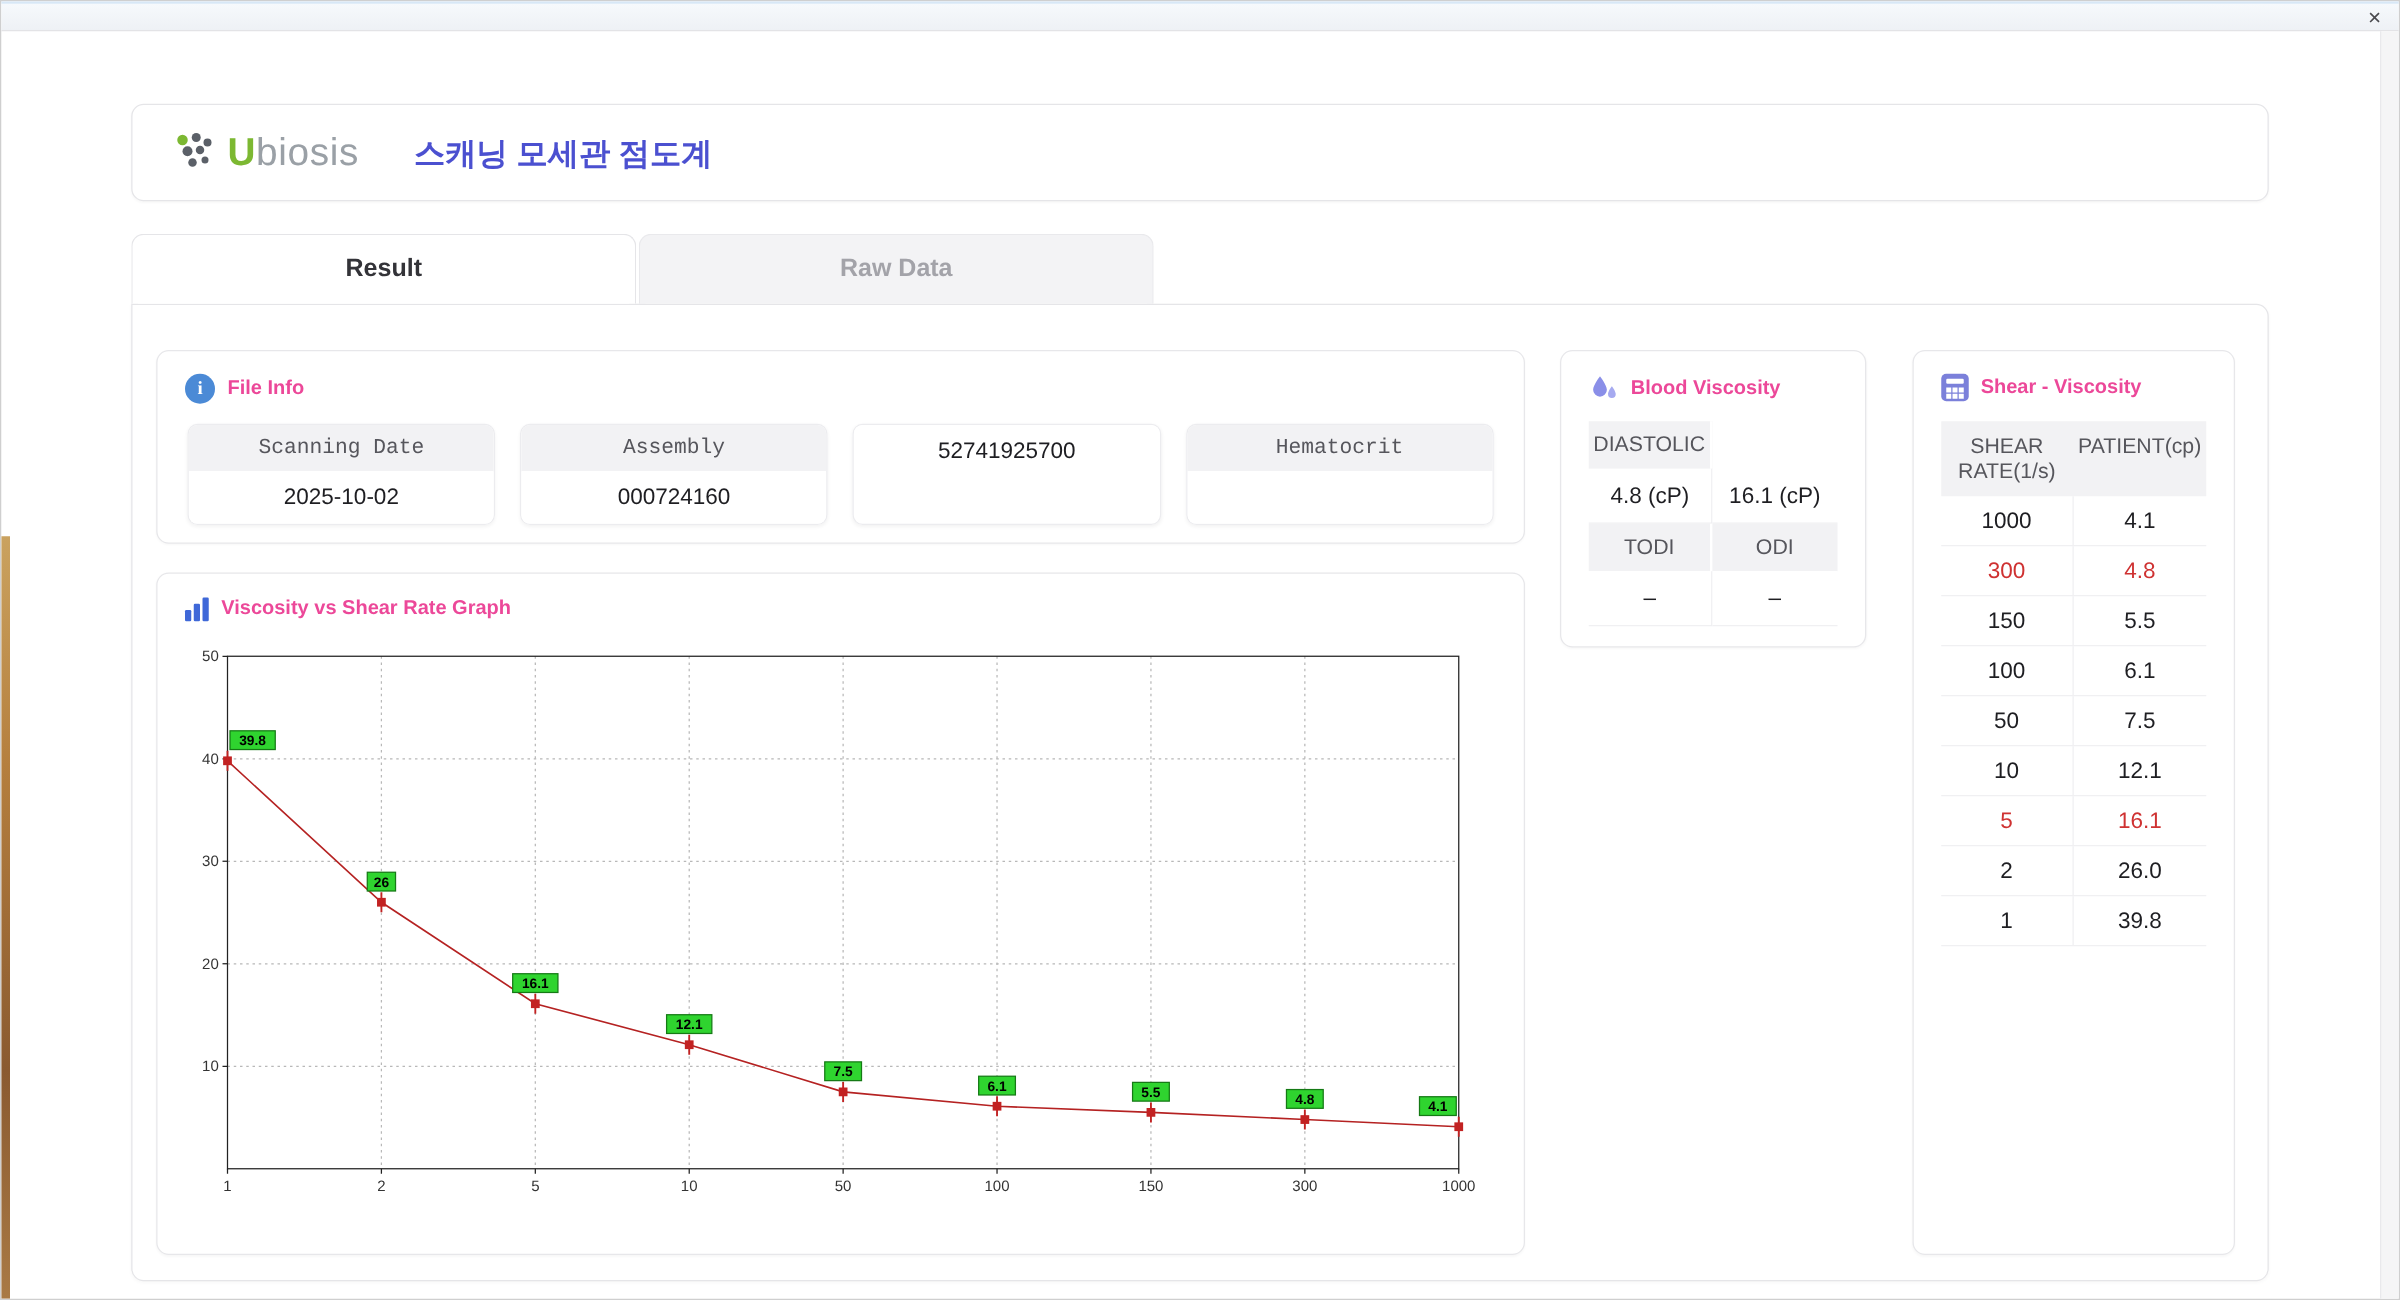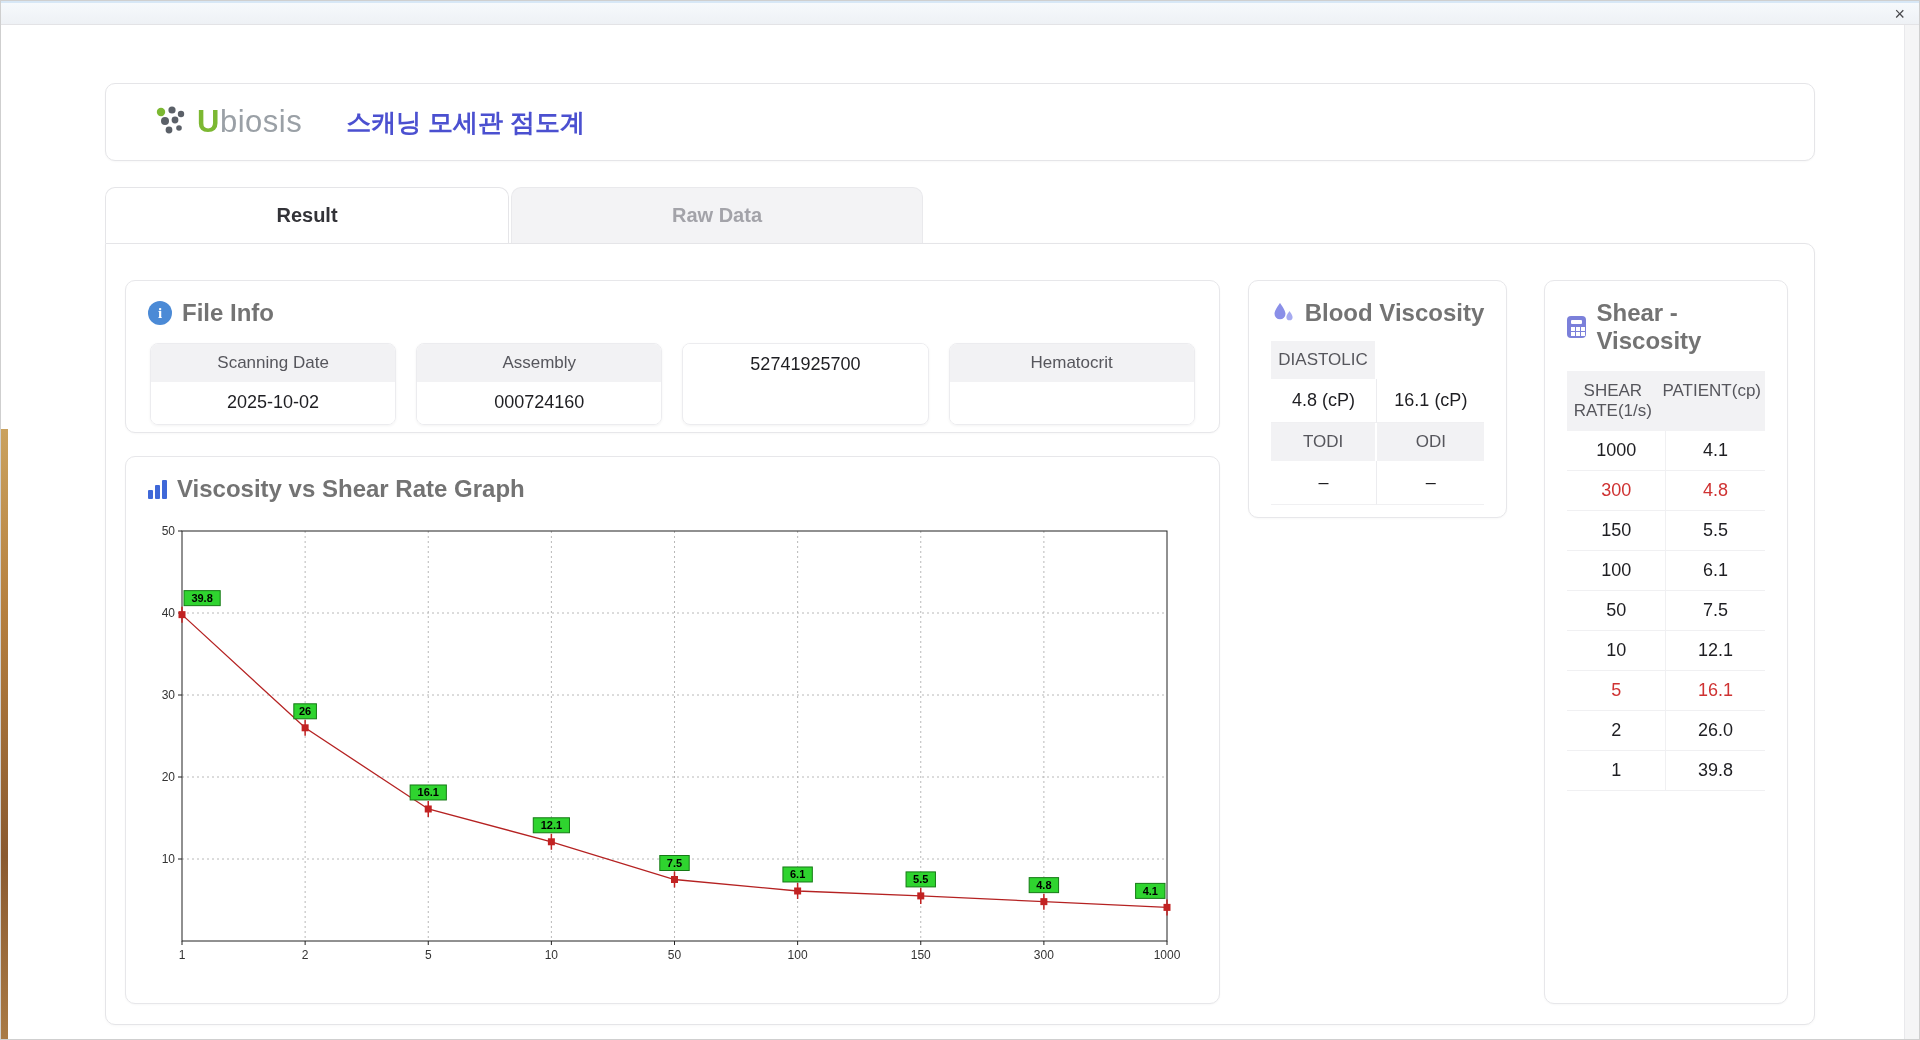--- a/index.html
+++ b/index.html
@@ -21,21 +21,21 @@
     background:linear-gradient(#caa25f,#b57f3e 30%,#8a5a30 70%,#a97a45);
   }
   .scroll-track{
     position:absolute;right:0;top:24px;bottom:0;width:14px;
     background:#f5f5f6;border-left:1px solid #e9e9ec;
   }
   
   .content{width:1710px;margin:0 auto;padding-top:58px;}
   .header-card{
     height:78px;border:1px solid #e5e5e8;border-radius:10px;background:#fff;
-    display:flex;align-items:center;padding:0 47px;box-sizing:border-box;margin-bottom:26px;
+    display:flex;align-items:center;padding:0 32px;box-sizing:border-box;margin-bottom:26px;
     box-shadow:0 1px 2px rgba(0,0,0,0.03);
   }
   .brand{display:flex;align-items:center;gap:8px;}
   .brand-text{font-size:31px;letter-spacing:0.5px;}
   .brand-u{color:#7cb832;font-weight:700;}
   .brand-rest{color:#9aa0a6;font-weight:400;}
   .app-title{margin-left:44px;font-size:25px;font-weight:700;color:#4b50d0;}
   .tabs{display:flex;position:relative;z-index:2;}
   .tab{
     width:404px;height:56px;display:flex;align-items:center;justify-content:center;
@@ -54,37 +54,37 @@
     height:782px;box-sizing:border-box;padding:36px 26px 20px 19px;
     display:flex;gap:28px;box-shadow:0 1px 3px rgba(0,0,0,0.03);
   }
   .col-left{width:1096px;display:flex;flex-direction:column;gap:23px;}
   .col-right{width:541px;display:flex;flex-direction:row;gap:37px;}
   .card{
     border:1px solid #e7e7ea;border-radius:10px;background:#fff;box-sizing:border-box;
     box-shadow:0 1px 2px rgba(0,0,0,0.03);
   }
   .card-head{display:flex;align-items:center;gap:10px;padding:18px 22px 10px 22px;}
-  .card-title{font-size:24px;font-weight:700;color:#737373;}
+  .card-title{font-size:16px;font-weight:700;color:#ec4899;}
   
   .info-icon{
     width:24px;height:24px;border-radius:50%;background:#4b8ad6;color:#fff;
     display:inline-flex;align-items:center;justify-content:center;
     font-size:15px;font-weight:700;font-family:"Liberation Serif",serif;
   }
   .bars-icon{display:inline-flex;align-items:flex-end;gap:2px;height:20px;}
   .bars-icon i{display:block;width:5px;background:#3f68d8;border-radius:1px;}
   .bars-icon i:nth-child(1){height:9px;}
   .bars-icon i:nth-child(2){height:14px;}
   .bars-icon i:nth-child(3){height:19px;}
   
   .file-card{height:159px;}
   .fields{display:flex;gap:20px;padding:6px 24px 0 24px;}
   .field{flex:1;border:1px solid #ececef;border-radius:8px;overflow:hidden;box-shadow:0 1px 3px rgba(0,0,0,0.05);}
-  .field-label{background:#f2f2f4;color:#56565c;font-size:17px;text-align:center;padding:9px 4px;}
+  .field-label{background:#f2f2f4;color:#56565c;font-size:17px;text-align:center;padding:9px 4px;font-family:Liberation Mono, monospace;}
   .field-value{background:#fff;color:#1e1e22;font-size:18px;text-align:center;padding:10px 4px;min-height:22px;}
   
   .graph-card{height:558px;padding-bottom:22px;}
   .chart-wrap{padding:4px 20px 0 14px;}
   svg text.tick{font-family:"Liberation Sans",sans-serif;font-size:12px;fill:#333;}
   svg text.dlabel{font-family:"Liberation Sans",sans-serif;font-size:11px;font-weight:700;fill:#000;}
   
   .blood-card{height:238px;}
   .bv-grid{margin:4px 22px 0 22px;}
   .bv-row{display:grid;grid-template-columns:1fr 1fr;}

